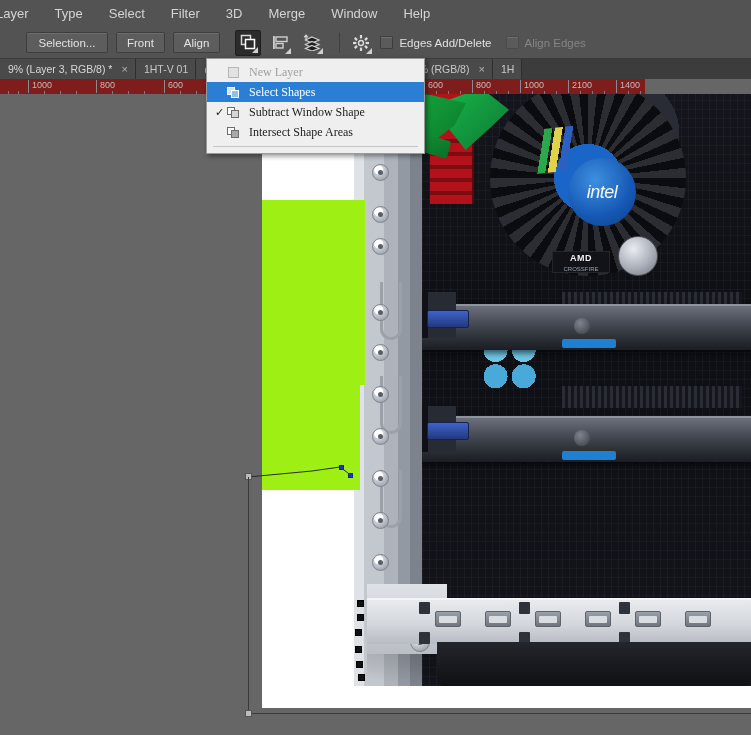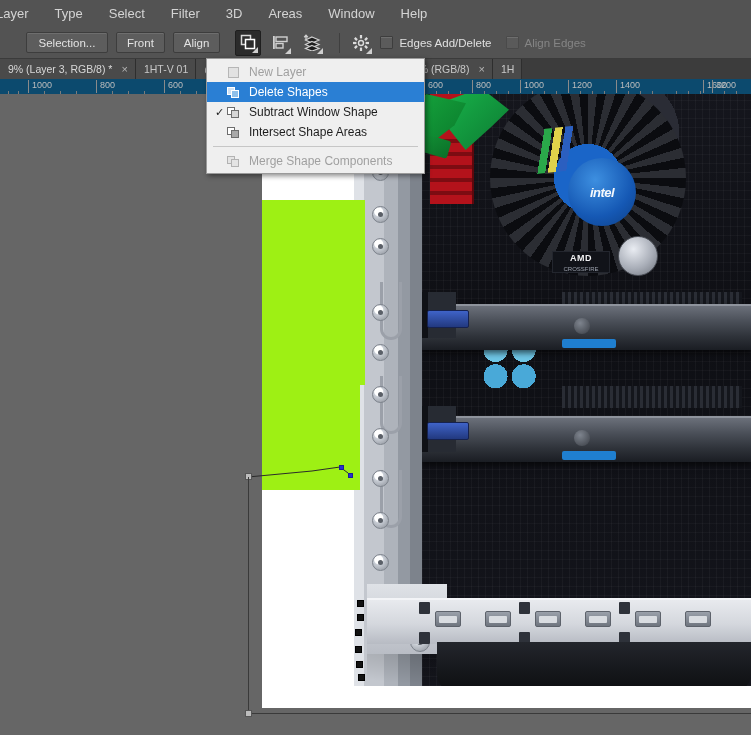--- a/index.html
+++ b/index.html
@@ -61,22 +61,22 @@
   .tab{
     display:flex; align-items:center; height:20px; padding:0 7px 0 8px;
     font-size:10.5px; color:#c8c8c8; white-space:nowrap;
     background:#4a4a4a; border-right:1px solid #2e2e2e; cursor:default;
   }
   .tab.active{ background:#4a4a4a; color:#d8d8d8; }
   .tab .x{ margin-left:9px; color:#b4b4b4; font-size:11px; }
 
   
   .ruler{
-    position:absolute; left:0; top:79px; width:751px; height:15px;
-    background:#0c4a6e; overflow:hidden;
+    position:absolute; left:0; top:79px; width:645px; height:15px;
+    background:#7f1d1d; overflow:hidden;
   }
   .ruler .rlab{
     position:absolute; top:1px; font-size:9px; color:#bdbdbd;
     padding-left:3px; border-left:1px solid #8a8a8a; height:13px; line-height:11px;
   }
   .ruler .tick{ position:absolute; bottom:0; width:1px; height:3px; background:#7c7c7c;}
 
   
   .canvasarea{
     position:absolute; left:0; top:94px; width:751px; height:641px;
@@ -152,21 +152,21 @@
                      #2b2d33 336deg 342deg,#0b0c10 342deg 348deg,
                      #2b2d33 348deg 354deg,#0b0c10 354deg 360deg);
   }
   .cooler-hub{
     position:absolute; left:306px; top:72px; width:68px; height:68px;
     border-radius:50%;
     background:radial-gradient(circle at 40% 32%, #3d8fe0 0%, #1558b4 60%, #0d3f86 100%);
     display:flex; align-items:center; justify-content:center;
   }
   .cooler-hub span{
-    color:#ffffff; font-size:13px; font-style:italic; font-weight:bold;
+    color:#ffffff; font-size:18px; font-style:italic; font-weight:normal;
     letter-spacing:-.5px; opacity:.95;
   }
   .fanwires{
     position:absolute; left:232px; top:42px; width:120px; height:44px;
     background:
       linear-gradient(105deg, transparent 0 40%, #2aa84a 40% 46%, transparent 46%),
       linear-gradient(105deg, transparent 0 48%, #e0d24a 48% 54%, transparent 54%),
       linear-gradient(105deg, transparent 0 56%, #2b5fc0 56% 62%, transparent 62%);
     transform:rotate(-6deg);
   }
@@ -323,20 +323,21 @@
     border:1px solid #555;
   }
   .hdl.dark{ background:#121212; border-color:#000; }
 
   
   .dropdown{
     position:absolute; left:206px; top:58px; width:219px;
     background:#efefef; border:1px solid #9a9a9a;
     box-shadow:2px 2px 5px rgba(0,0,0,.45); z-index:50;
     padding:3px 0 2px 0;
+    font-family:Liberation Serif, serif;
   }
   .dd-item{
     position:relative; height:20px; display:flex; align-items:center;
     padding-left:8px; font-size:12px; color:#1c1c1c; cursor:default;
     white-space:nowrap;
   }
   .dd-item.disabled{ color:#a0a0a0; }
   .dd-item.highlight{ background:#2a7fd4; color:#ffffff; }
   .dd-check{
     width:11px; font-size:11px; color:#1c1c1c; margin-right:1px; line-height:20px;
@@ -370,21 +371,21 @@
 <body>
 
 <div id="app">
 
   <div class="menubar">
     <div class="mi first">Layer</div>
     <div class="mi">Type</div>
     <div class="mi">Select</div>
     <div class="mi">Filter</div>
     <div class="mi">3D</div>
-    <div class="mi">Areas</div>
+    <div class="mi">Merge</div>
     <div class="mi">Window</div>
     <div class="mi">Help</div>
   </div>
 
   <div class="optbar">
     <div class="opt-stub"></div>
 
     <div class="btn sel" style="margin-left:18px;">Selection...</div>
     <div class="btn">Front</div>
     <div class="btn">Align</div>
@@ -473,21 +474,21 @@
   </div>
 
   <div class="ruler">
     <div class="rlab" style="left:28px;">1000</div>
     <div class="rlab" style="left:96px;">800</div>
     <div class="rlab" style="left:164px;">600</div>
     <div class="rlab" style="left:232px;">400</div>
     <div class="rlab" style="left:424px;">600</div>
     <div class="rlab" style="left:472px;">800</div>
     <div class="rlab" style="left:520px;">1000</div>
-    <div class="rlab" style="left:568px;">1200</div>
+    <div class="rlab" style="left:568px;">2100</div>
     <div class="rlab" style="left:616px;">1400</div>
     <div class="rlab" style="left:668px;margin-left:35px;">1600</div>
     <div class="rlab" style="left:712px;">3200</div>
     <div class="tick" style="left:8px;"></div>
       <div class="tick" style="left:18px;"></div>
     <div class="tick" style="left:44px;"></div>
       <div class="tick" style="left:60px;"></div>
     <div class="tick" style="left:76px;"></div>
       <div class="tick" style="left:112px;"></div>
     <div class="tick" style="left:128px;"></div>
@@ -629,21 +630,21 @@
       </span>
       <span>New Layer</span>
     </div>
 
     <div class="dd-item highlight">
       <span class="dd-check"></span>
       <span class="dd-ico">
         <span class="sq a" style="top:1px;"></span>
           <span class="sq b" style="top:4px;"></span>
       </span>
-      <span>Delete Shapes</span>
+      <span>Select Shapes</span>
     </div>
 
     <div class="dd-item">
       <span class="dd-check">✓</span>
       <span class="dd-ico">
         <span class="sq gray a" style="top:1px;"></span>
           <span class="sq gray b" style="top:4px;"></span>
       </span>
       <span>Subtract Window Shape</span>
     </div>
@@ -653,24 +654,16 @@
       <span class="dd-ico">
         <span class="sq gray a" style="top:1px; background:#ffffff;"></span>
         <span class="sq gray b" style="top:4px; background:#a9a9a9;"></span>
       </span>
       <span>Intersect Shape Areas</span>
     </div>
 
 
     <div class="dd-sep"></div>
 
-    <div class="dd-item disabled">
-      <span class="dd-check"></span>
-      <span class="dd-ico">
-        <span class="sq off a" style="top:1px;"></span>
-          <span class="sq off b" style="top:4px;"></span>
-      </span>
-      <span>Merge Shape Components</span>
-    </div>
 
   </div>
 
 </div>
 
 </body></html>

